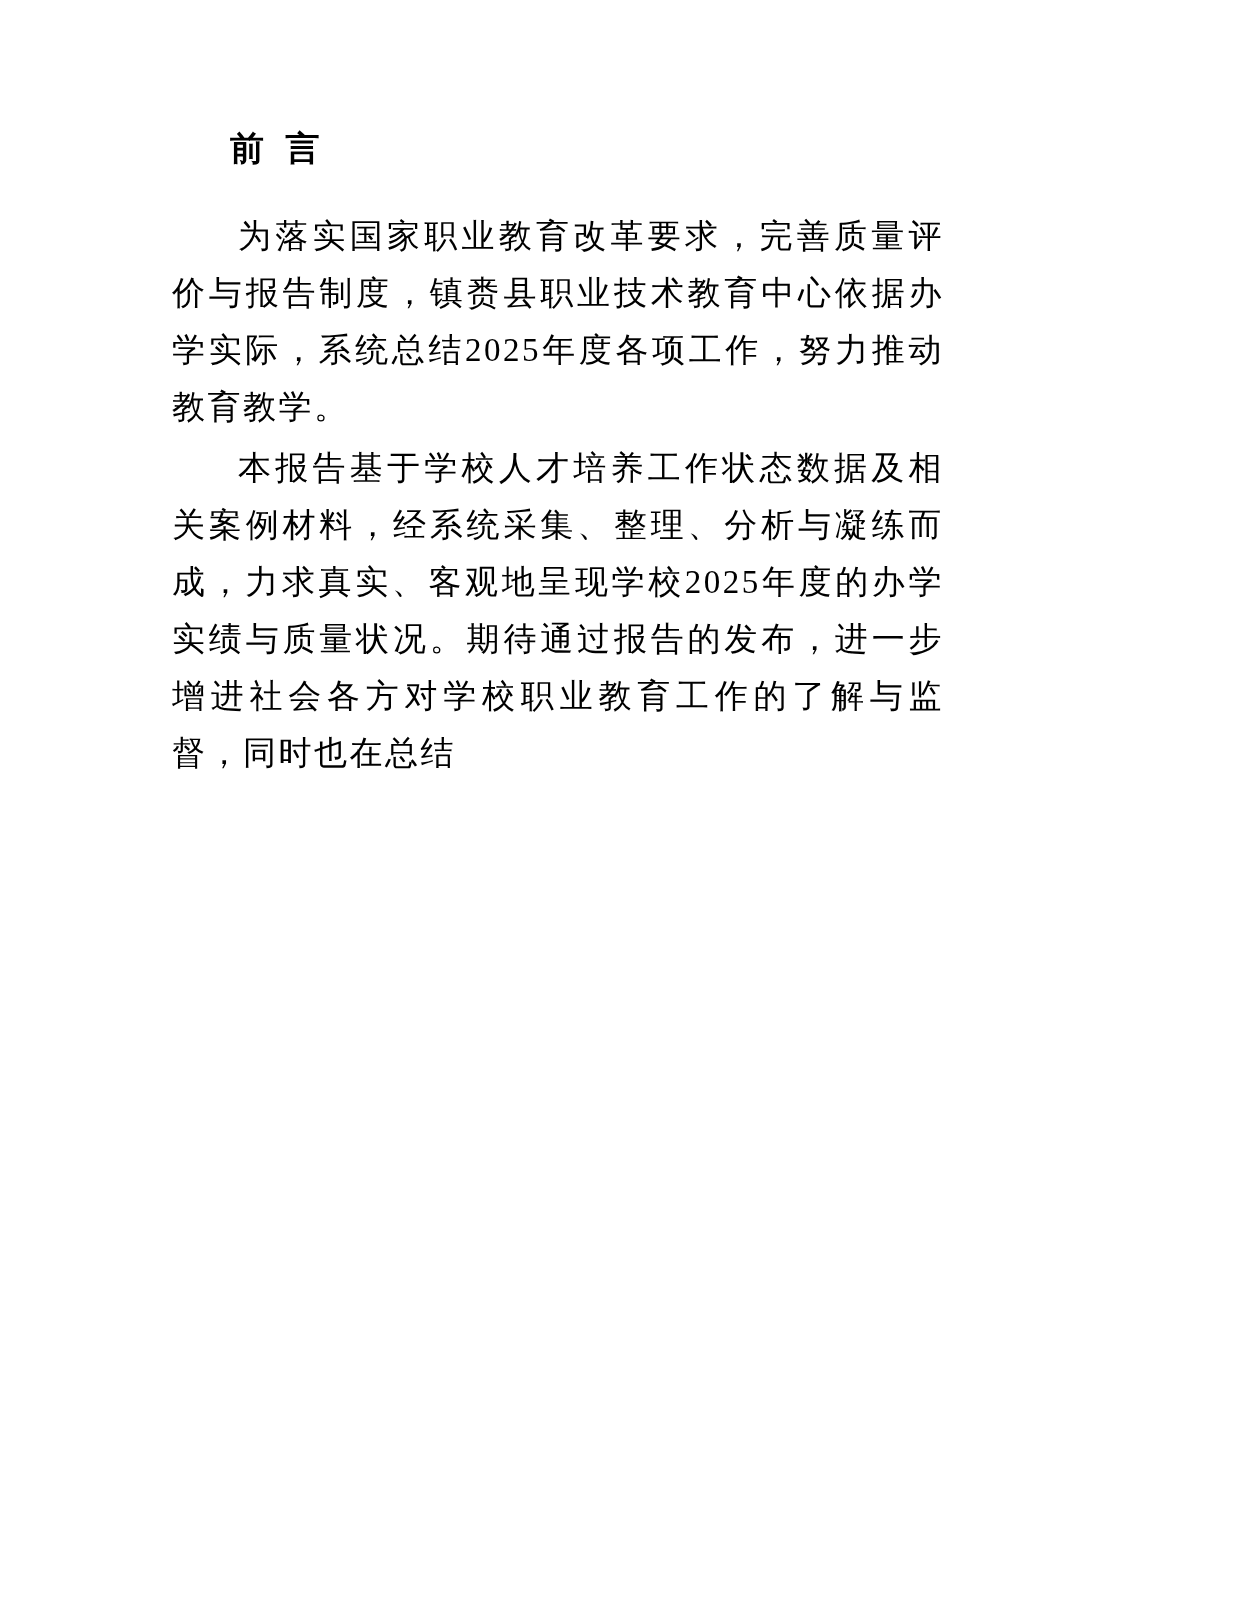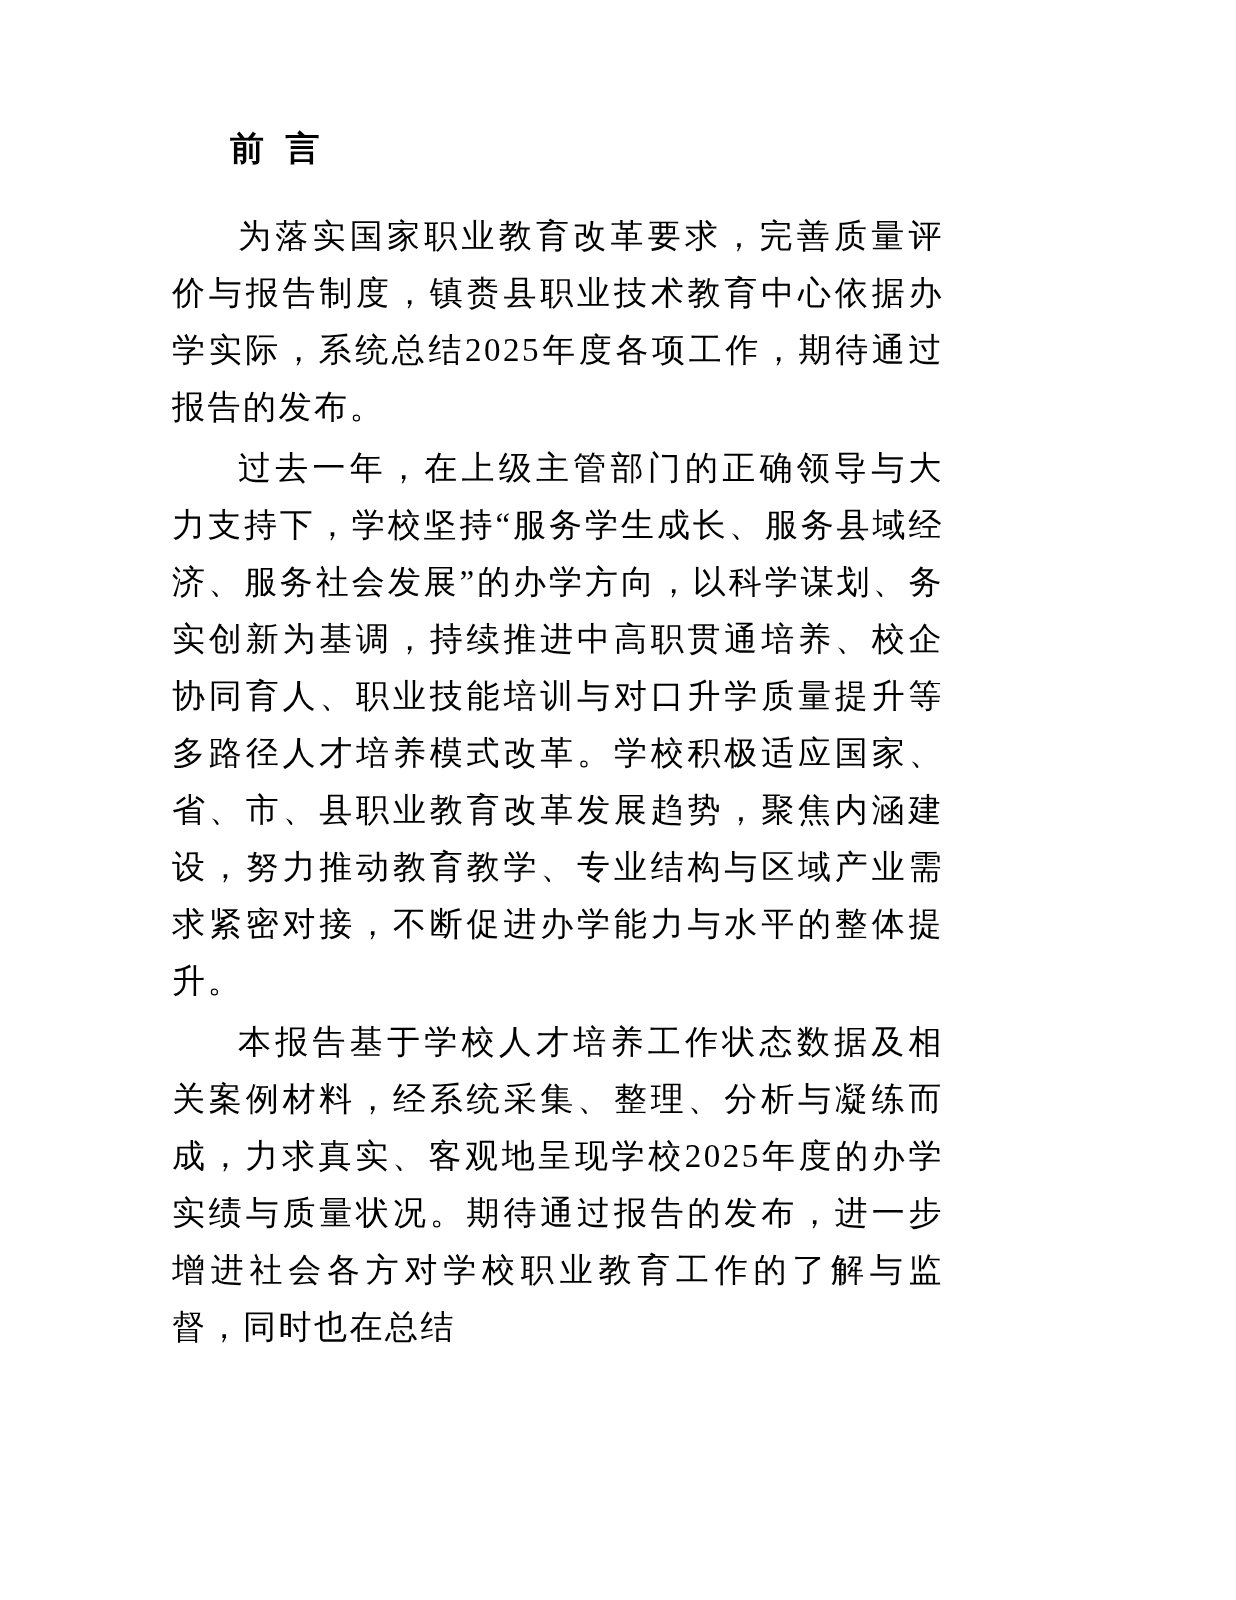--- a/index.html
+++ b/index.html
@@ -36,17 +36,16 @@
     text-indent: 2em;
     margin: 0 0 4px 0;
   }
 </style>
 </head>
 <body>
 
 <div class="page">
   <div class="content">
     <h1 class="doc-title">前 言</h1>
-    <p class="doc-paragraph">为落实国家职业教育改革要求，完善质量评价与报告制度，镇赉县职业技术教育中心依据办学实际，系统总结2025年度各项工作，期待通过报告的发布。</p>
-    <p class="doc-paragraph">过去一年，在上级主管部门的正确领导与大力支持下，学校坚持“服务学生成长、服务县域经济、服务社会发展”的办学方向，以科学谋划、务实创新为基调，持续推进中高职贯通培养、校企协同育人、职业技能培训与对口升学质量提升等多路径人才培养模式改革。学校积极适应国家、省、市、县职业教育改革发展趋势，聚焦内涵建设，努力推动教育教学、专业结构与区域产业需求紧密对接，不断促进办学能力与水平的整体提升。</p>
+    <p class="doc-paragraph">为落实国家职业教育改革要求，完善质量评价与报告制度，镇赉县职业技术教育中心依据办学实际，系统总结2025年度各项工作，努力推动教育教学。</p>
     <p class="doc-paragraph">本报告基于学校人才培养工作状态数据及相关案例材料，经系统采集、整理、分析与凝练而成，力求真实、客观地呈现学校2025年度的办学实绩与质量状况。期待通过报告的发布，进一步增进社会各方对学校职业教育工作的了解与监督，同时也在总结</p>
   </div>
 </div>
 
 </body></html>

